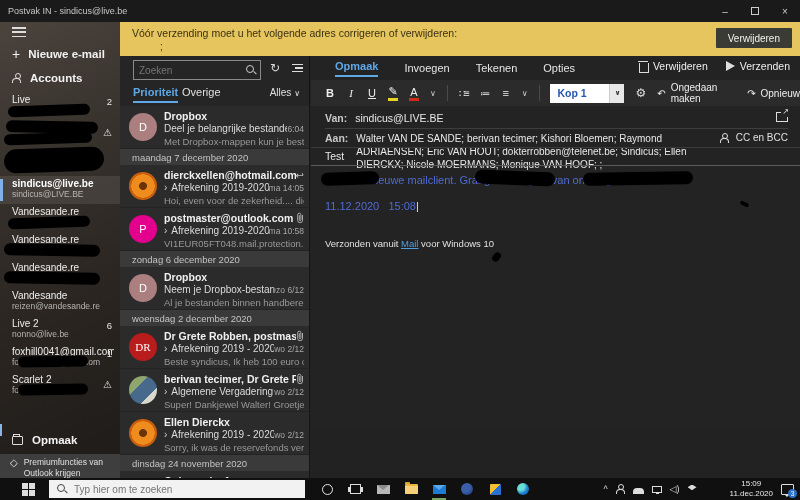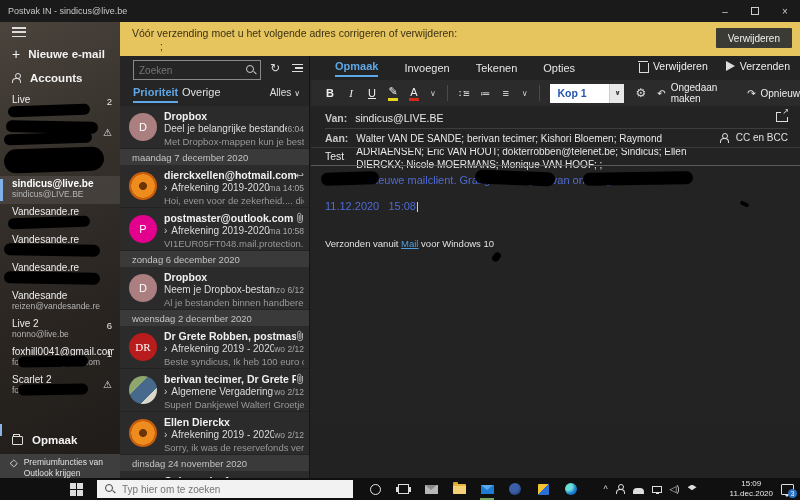--- a/index.html
+++ b/index.html
@@ -120,21 +120,21 @@
   .subhr{position:absolute;left:0;right:0;top:109px;height:1px;background:#5a5a5a;}
   .bodyarea{position:absolute;left:14px;top:118px;right:12px;font-size:11px;color:#4f6bd2;}
   .bl{position:relative;margin-bottom:14px;white-space:nowrap;}
   .bl .walter{color:#4f9fe0;font-weight:bold;}
   .cursor{color:#dfe5ff;font-weight:normal;}
   .scrib{position:absolute;background:#000;border-radius:8px;}
   .mailfooter{font-size:9.5px;color:#e0e0e0;margin-top:26px;}
   .mailfooter a{color:#4f9fe0;text-decoration:underline;}
 
   
-  .taskbar{position:absolute;left:0;top:478px;width:800px;height:22px;background:#101010;display:flex;align-items:center;padding-left:48px;}
+  .taskbar{position:absolute;left:0;top:478px;width:800px;height:22px;background:#101010;display:flex;align-items:center;}
   .winlogo{width:13px;height:13px;margin:0 14px 0 22px;display:grid;grid-template-columns:6px 6px;grid-template-rows:6px 6px;gap:1px;}
   .winlogo i{background:#ddd;}
   .tbsearch{width:256px;height:18px;background:#f2f2f2;display:flex;align-items:center;gap:7px;padding-left:8px;}
   .tbsearch .tmag{position:relative;width:10px;height:10px;flex:none;}
   .tbsearch .tmag::before{content:"";position:absolute;left:0;top:0;width:6px;height:6px;border:1.2px solid #444;border-radius:50%;}
   .tbsearch .tmag::after{content:"";position:absolute;left:6.5px;top:6.5px;width:3.5px;height:1.2px;background:#444;transform:rotate(45deg);}
   .tbsearch input{border:none;outline:none;background:transparent;font-size:10px;color:#333;width:200px;font-family:inherit;}
   .tbicons{display:flex;align-items:center;gap:12px;margin-left:14px;}
   .tic{width:16px;height:16px;display:flex;align-items:center;justify-content:center;position:relative;}
   .cortana{width:11px;height:11px;border:1.6px solid #e8e8e8;border-radius:50%;}

